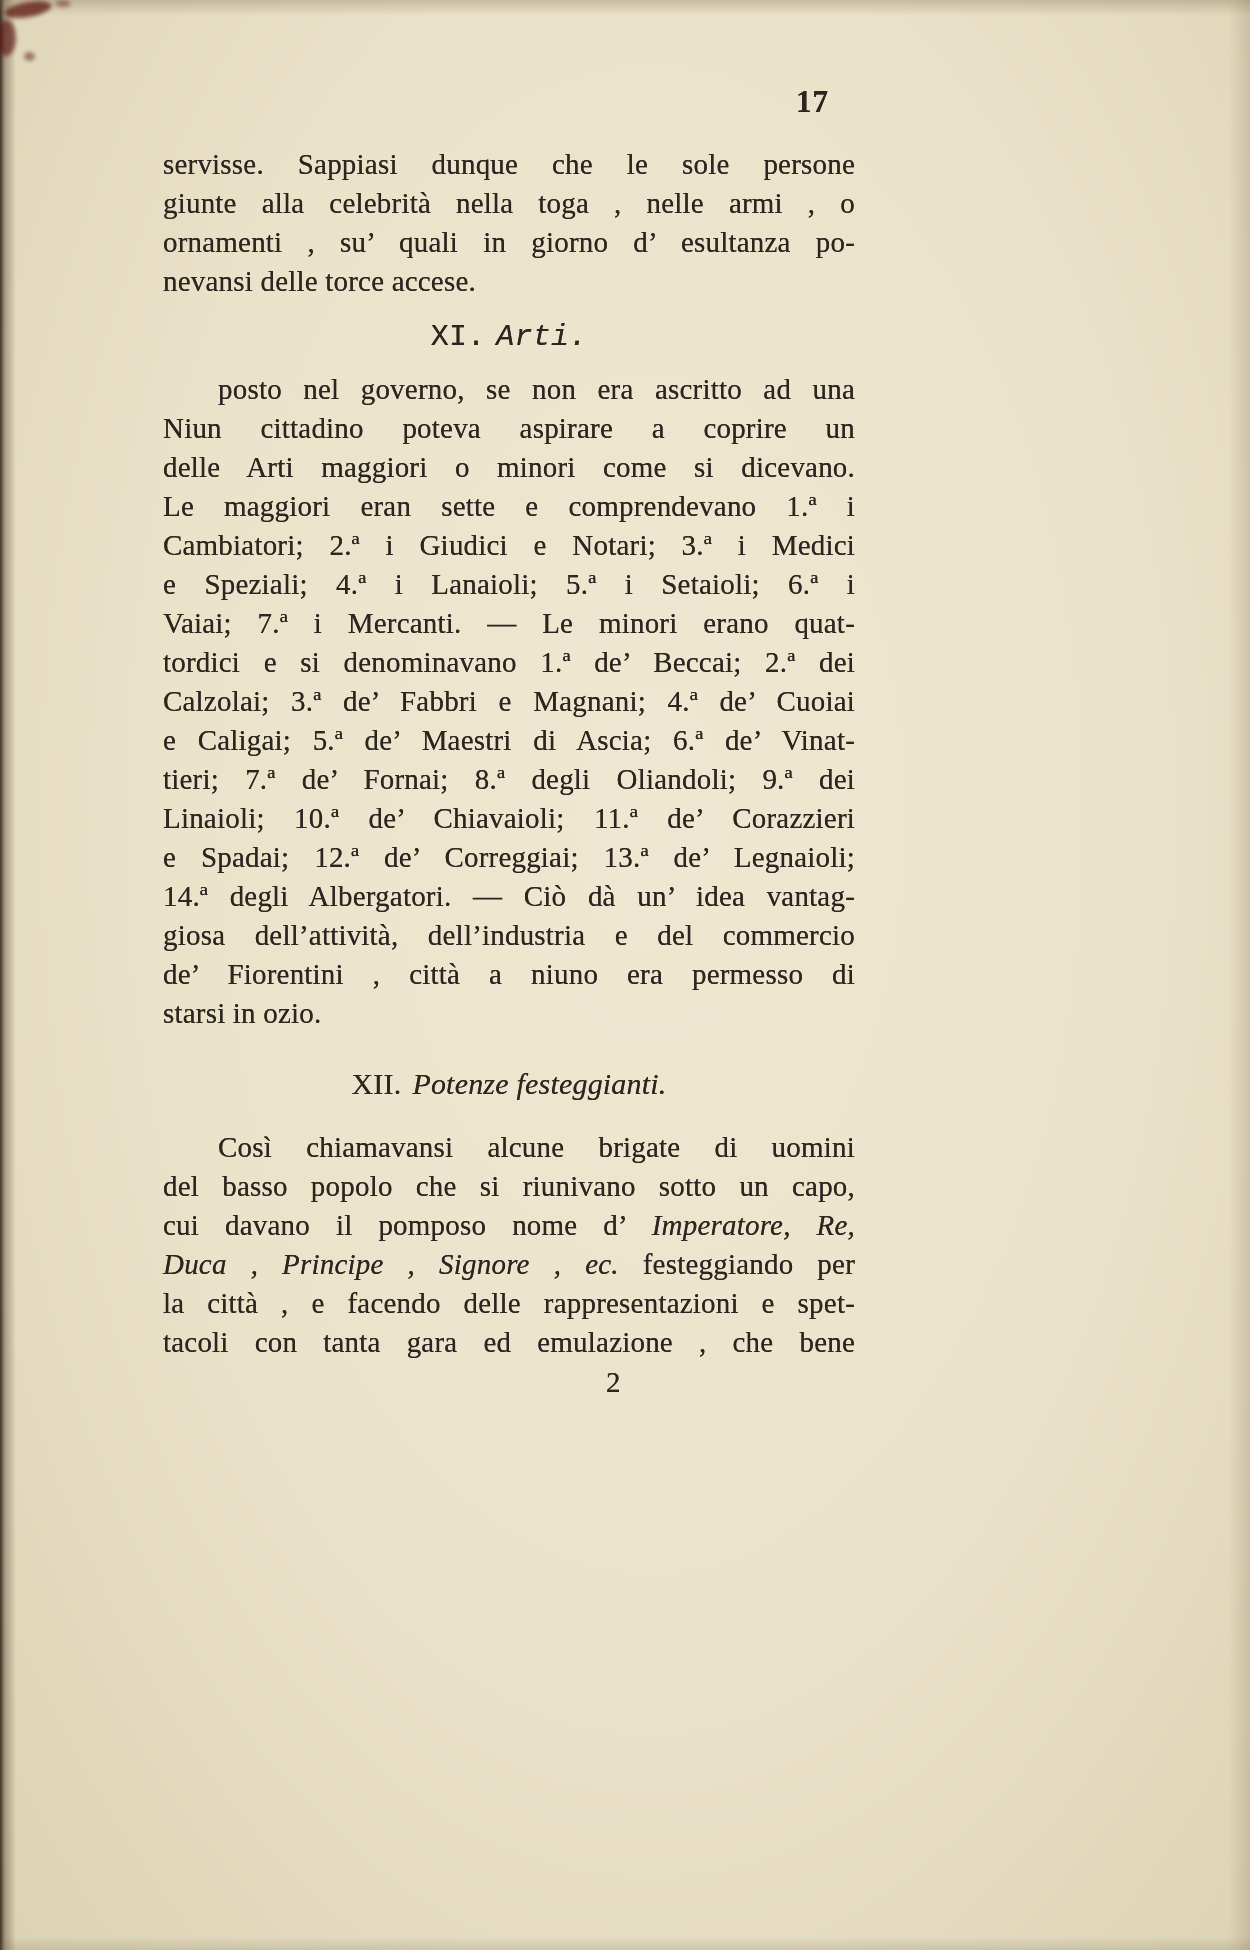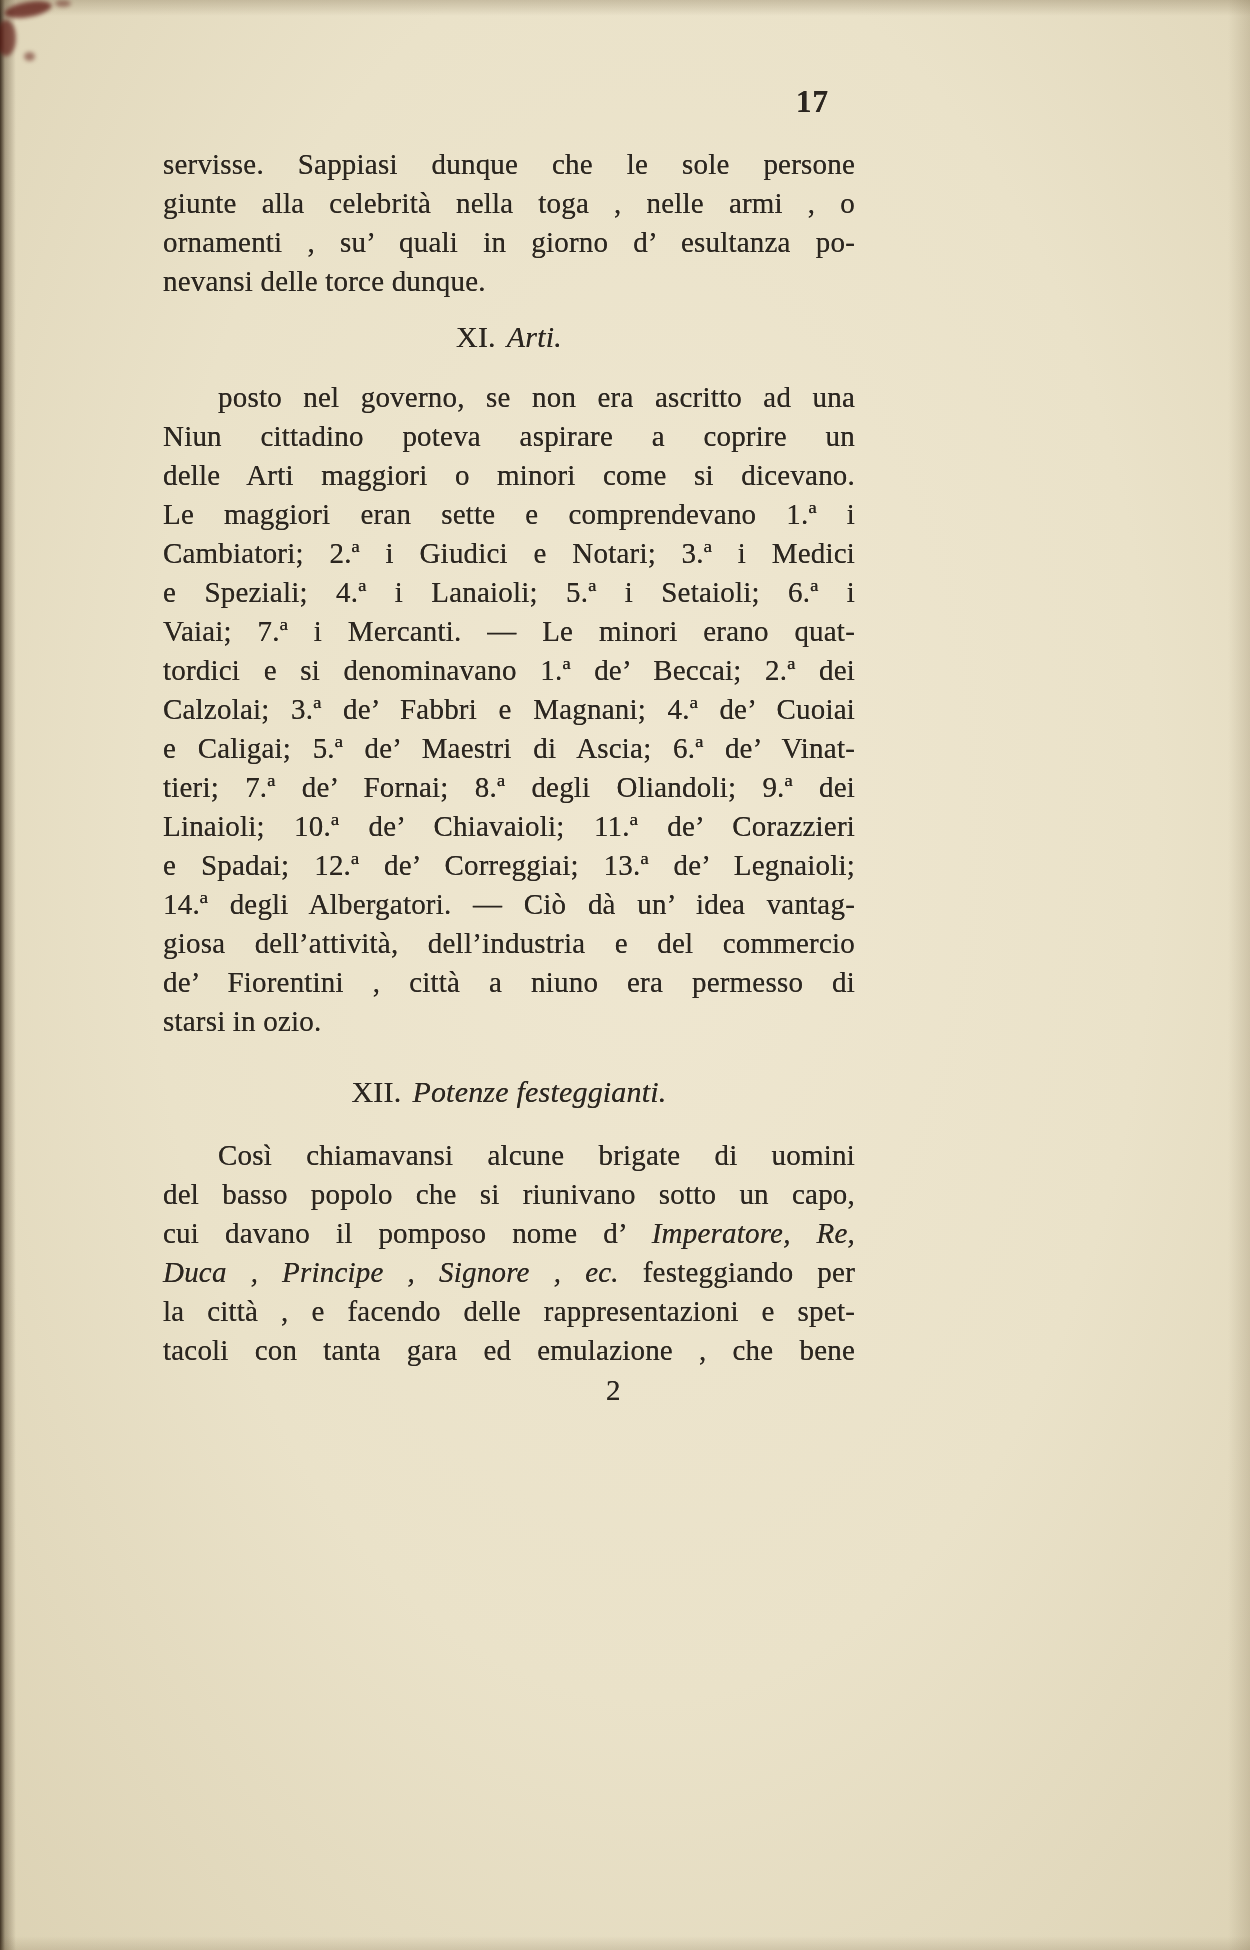--- a/index.html
+++ b/index.html
@@ -48,21 +48,21 @@
   .line{ text-align:justify; text-align-last:justify; }
   .line-last{ text-align-last:left; }
   .indent-first .line:first-child{ text-indent:55px; }
   .it{ font-style:italic; }
 
   .heading{
     font-weight:normal; font-size:30px; line-height:40px;
     text-align:center;
   }
   .heading .heading-title{ font-style:italic; margin-left:11px; }
-  .heading-xi{ margin:16px 0 21px 0; }
+  .heading-xi{ margin:16px 0 13px 0;font-family:Liberation Mono, monospace; }
   .heading-xii{ margin:31px 0 24px 0; }
 
   .signature{
     margin-top:1px; padding-left:443px;
     font-size:29px; line-height:39px; width:80px;
   }
 </style>
 </head>
 <body>
 
@@ -74,21 +74,21 @@
   <div class="stain stain-4"></div>
 
   <div class="page-number">17</div>
 
   <div class="text-block">
 
     <div class="paragraph">
         <div class="line"><span>servisse. Sappiasi dunque che le sole persone</span></div>
         <div class="line"><span>giunte alla celebrità nella toga , nelle armi , o</span></div>
         <div class="line"><span>ornamenti , su’ quali in giorno d’ esultanza po-</span></div>
-        <div class="line line-last"><span>nevansi delle torce dunque.</span></div>
+        <div class="line line-last"><span>nevansi delle torce accese.</span></div>
       </div>
 
     <h2 class="heading heading-xi">
       <span class="heading-number">XI.</span><span class="heading-title">Arti.</span>
     </h2>
 
     <div class="paragraph indent-first">
         <div class="line"><span>posto nel governo, se non era ascritto ad una</span></div>
         <div class="line"><span>Niun cittadino poteva aspirare a coprire un</span></div>
         <div class="line"><span>delle Arti maggiori o minori come si dicevano.</span></div>

